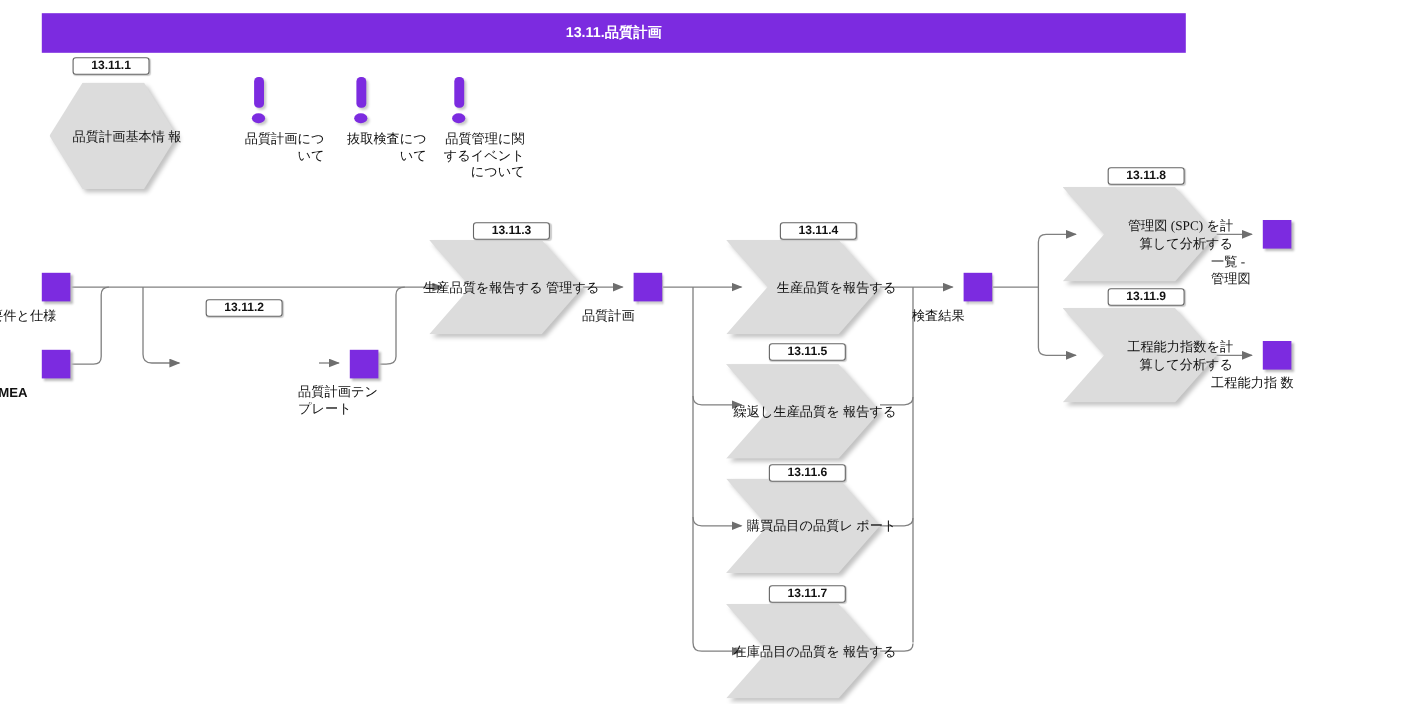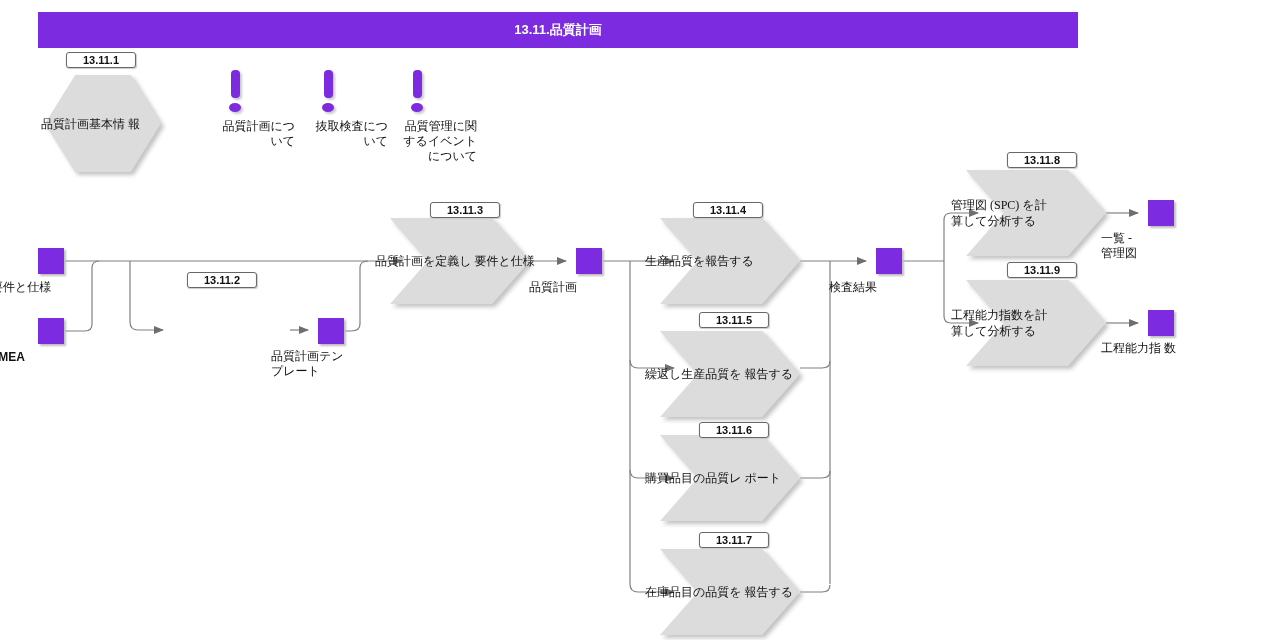--- a/index.html
+++ b/index.html
@@ -19,21 +19,21 @@
            border:1px solid #666; border-radius:3px; padding:0 16px; height:16px;
            line-height:14px; font-family:"Liberation Sans","DejaVu Sans",sans-serif;
            font-weight:bold; font-size:11px; box-shadow:1px 1px 1px #ccc; z-index:3; }
 
   .node { position:absolute; z-index:2; }
   .shape-wrap { position:absolute; inset:0; filter:drop-shadow(3px 3px 2px #c2c2c2); }
   .shape { position:absolute; inset:0; background:var(--fill); }
   .hex-shape  { clip-path:polygon(0 50%, 26% 0, 74% 0, 100% 50%, 74% 100%, 26% 100%); }
   .chev-shape { clip-path:polygon(0 0, 73% 0, 100% 50%, 73% 100%, 0 100%, 27% 50%); }
   .node-text { position:absolute; left:50%; top:50%; transform:translate(-50%,-50%);
-               width:170px; text-align:left; font-size:12px; line-height:16px;
+               width:170px; text-align:right; font-size:12px; line-height:16px;
                white-space:pre-line; z-index:2; }
 
   .sq { position:absolute; width:26px; height:26px; background:var(--accent);
         box-shadow:2px 2px 2px #bdbdbd; z-index:2; }
   .sq-label { position:absolute; transform:translateX(-50%); width:120px;
               text-align:left; font-size:12px; line-height:15px;
               white-space:pre-line; z-index:2; }
   .sq-label.sans { font-family:"Liberation Sans","DejaVu Sans",sans-serif; font-weight:bold; }
 
   .event { position:absolute; width:120px; text-align:right; z-index:2; }
@@ -111,24 +111,24 @@
 について</div>
   </div>
 
   <div class="idbox" style="left:222px;top:272px">13.11.2</div>
 
   <div class="idbox" style="left:465px;top:202px">13.11.3</div>
   <div class="node" style="left:390px;top:218px;width:140px;height:86px">
     <div class="shape-wrap">
         <div class="shape chev-shape"></div>
       </div>
-    <div class="node-text">品質計画を定義し 要件と仕様</div>
+    <div class="node-text">生産品質を報告する 管理する</div>
   </div>
 
-  <div class="idbox" style="left:728px;top:202px">13.11.4</div>
+  <div class="idbox" style="left:744px;top:202px">13.11.4</div>
   <div class="node" style="left:660px;top:218px;width:140px;height:86px">
     <div class="shape-wrap">
         <div class="shape chev-shape"></div>
       </div>
     <div class="node-text">生産品質を報告する</div>
   </div>
 
   <div class="idbox" style="left:734px;top:312px">13.11.5</div>
   <div class="node" style="left:660px;top:331px;width:140px;height:86px">
     <div class="shape-wrap">

